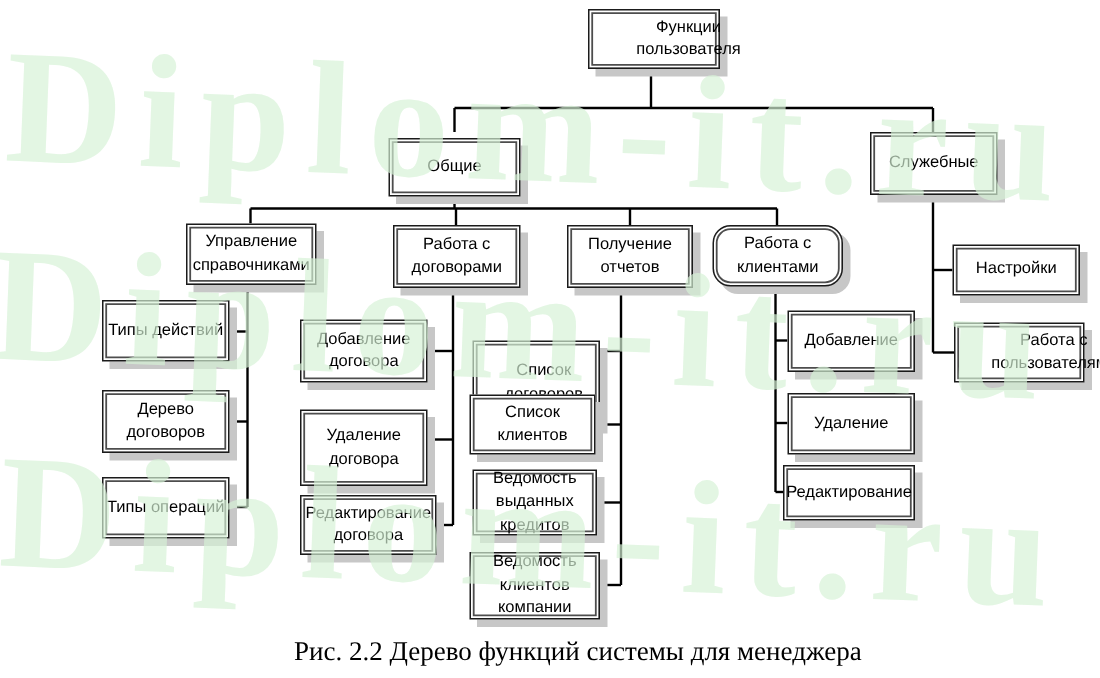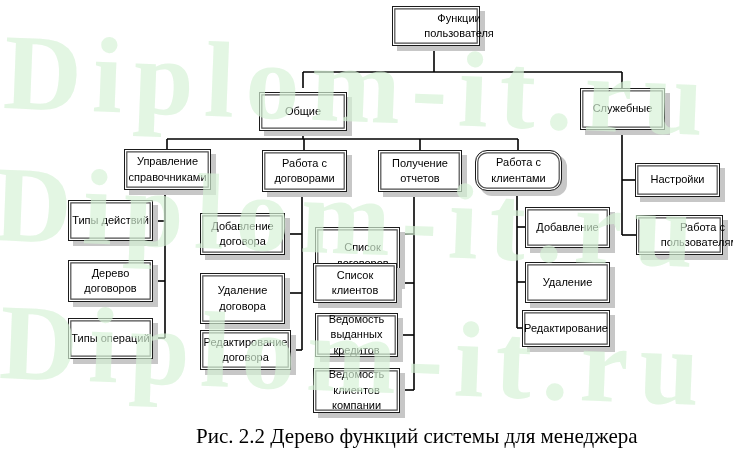--- a/index.html
+++ b/index.html
@@ -32,21 +32,21 @@
     font-weight:bold;
     white-space:nowrap;
     pointer-events:none;
     transform-origin:left top;
     line-height:1;
   }
   #caption{
     position:absolute;z-index:3;
     left:196px;top:424px;
     font-family:"Liberation Serif", serif;
-    font-size:21px;color:#000000;
+    font-size:18px;color:#000000;
     white-space:nowrap;
   }
 </style>
 </head>
 <body>
 
 <div id="stage">
   <svg id="wires" width="733" height="452" viewBox="0 0 733 452">
       <polyline points="434,46 434,72"></polyline>
       <polyline points="303,72 622,72"></polyline>

